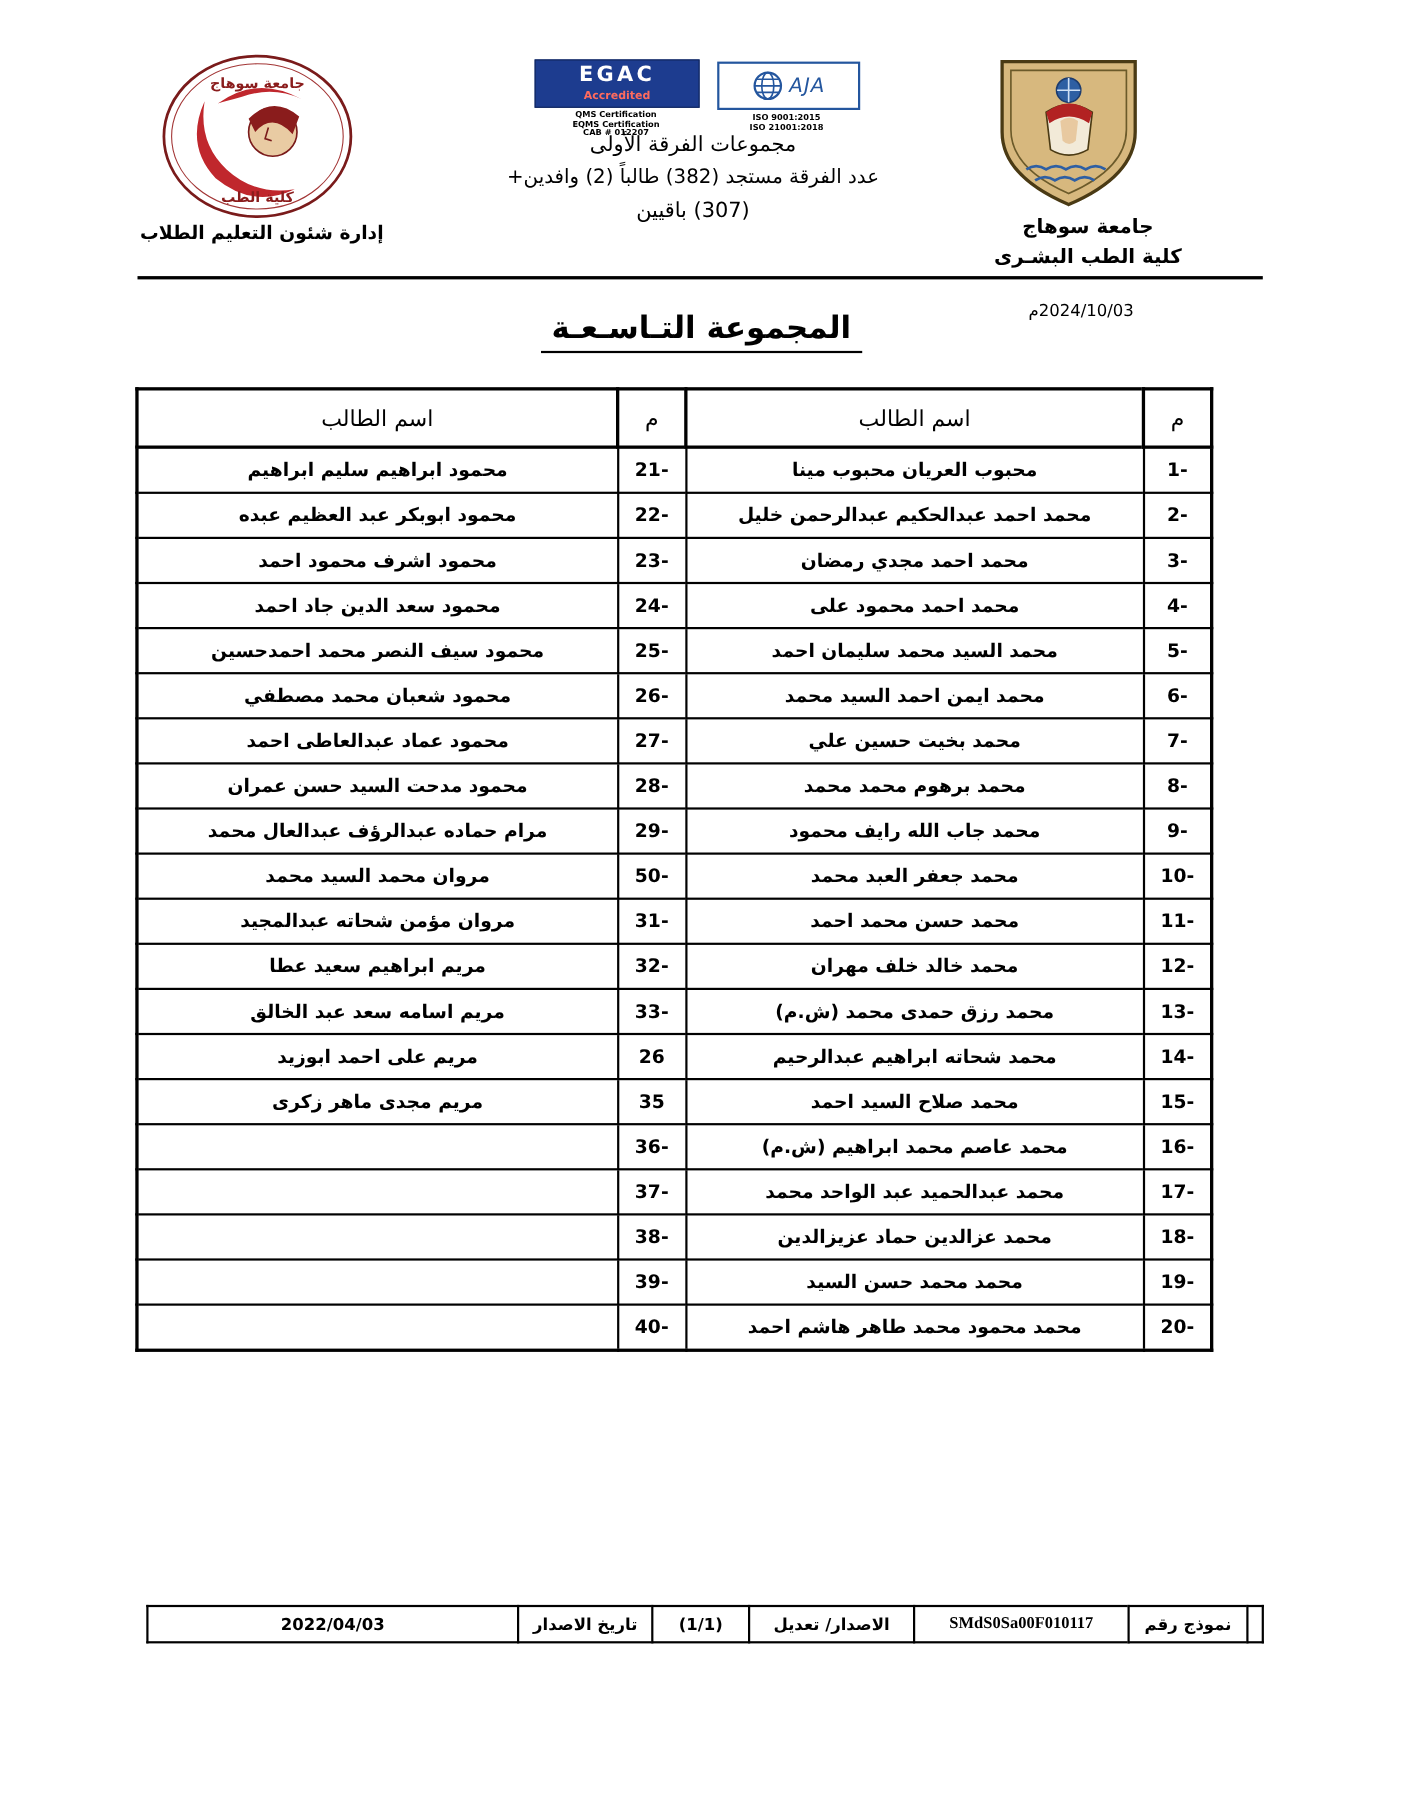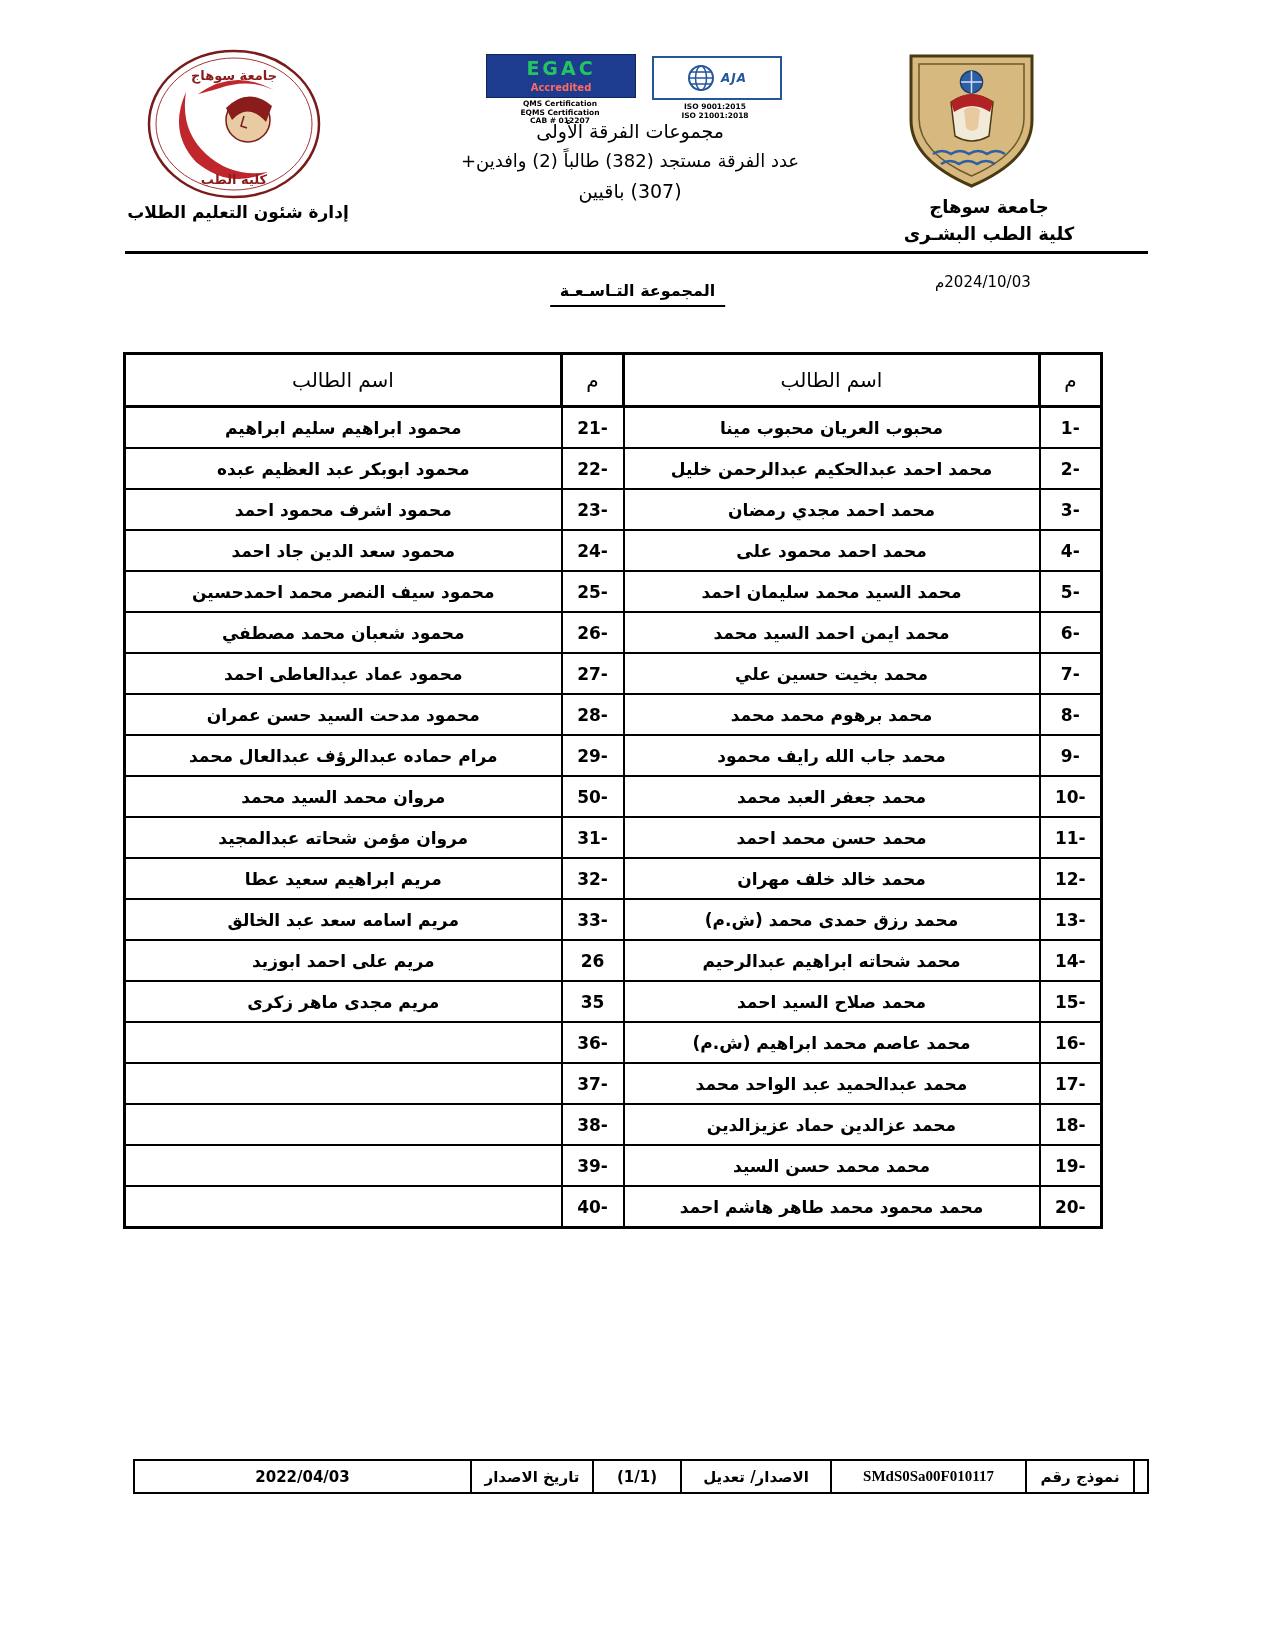--- a/index.html
+++ b/index.html
@@ -12,34 +12,34 @@
   .dept-label{left:120px;top:202px;width:236px;font-size:17px;font-weight:bold;
               text-align:center;direction:rtl;}
   .crest{left:903px;top:50px;width:137px;height:142px;}
   .univ-label{left:873px;top:193px;width:232px;font-size:18px;font-weight:bold;
               text-align:center;direction:rtl;line-height:27px;}
   .center-head{left:400px;top:116px;width:460px;direction:rtl;text-align:center;font-weight:normal;}
   .center-head .l{height:30px;line-height:30px;font-size:19px;}
   .center-head .l3{font-size:18px;}
   .divider{left:125px;top:251px;width:1023px;height:3px;background:#000;}
   .date{left:935px;top:273px;width:170px;direction:rtl;text-align:left;font-size:15px;}
-  .group-title{top:281px;left:50%;transform:translateX(-50%);font-size:16px;font-weight:bold;
+  .group-title{top:281px;left:50%;transform:translateX(-50%);font-size:28px;font-weight:bold;
                border-bottom:2px solid #000;padding:0 10px 5px;direction:rtl;letter-spacing:.5px;
                white-space:nowrap;}
 
   
   .egac{left:486px;top:54px;width:148px;text-align:center;}
   .egac-box{width:148px;height:42px;background:#1d3c8f;border:1px solid #10255c;}
-  .egac-name{color:#22c55e;font-size:19px;font-weight:bold;letter-spacing:3px;line-height:27px;}
+  .egac-name{color:#ffffff;font-size:19px;font-weight:bold;letter-spacing:3px;line-height:27px;}
   .egac-sub{color:#ff6b5e;font-size:10px;font-weight:bold;line-height:11px;}
   .egac-lines{font-size:7.5px;line-height:8.5px;margin-top:2px;font-weight:bold;}
   .aja{left:652px;top:56px;width:126px;text-align:center;}
   .aja-box{width:126px;height:40px;border:2px solid #24569e;background:#fff;
            display:flex;align-items:center;justify-content:center;gap:6px;}
-  .aja-name{color:#24569e;font-size:12px;font-weight:bold;font-style:italic;letter-spacing:1px;}
+  .aja-name{color:#24569e;font-size:18px;font-weight:normal;font-style:italic;letter-spacing:1px;}
   .aja-lines{font-size:7.5px;line-height:8.5px;margin-top:3px;font-weight:bold;}
 
   
   .main-wrap{left:123px;top:352px;}
   table.main{border-collapse:collapse;direction:rtl;table-layout:fixed;width:977px;border:3px solid #000;}
   table.main th{border:3px solid #000;height:48px;font-size:20px;font-weight:normal;text-align:center;}
   table.main td{border:2px solid #000;height:39px;font-size:17px;font-weight:bold;text-align:center;
                 overflow:hidden;white-space:nowrap;padding:0 4px;}
   td.numcell{direction:ltr;}
   td.namecell{direction:rtl;}

